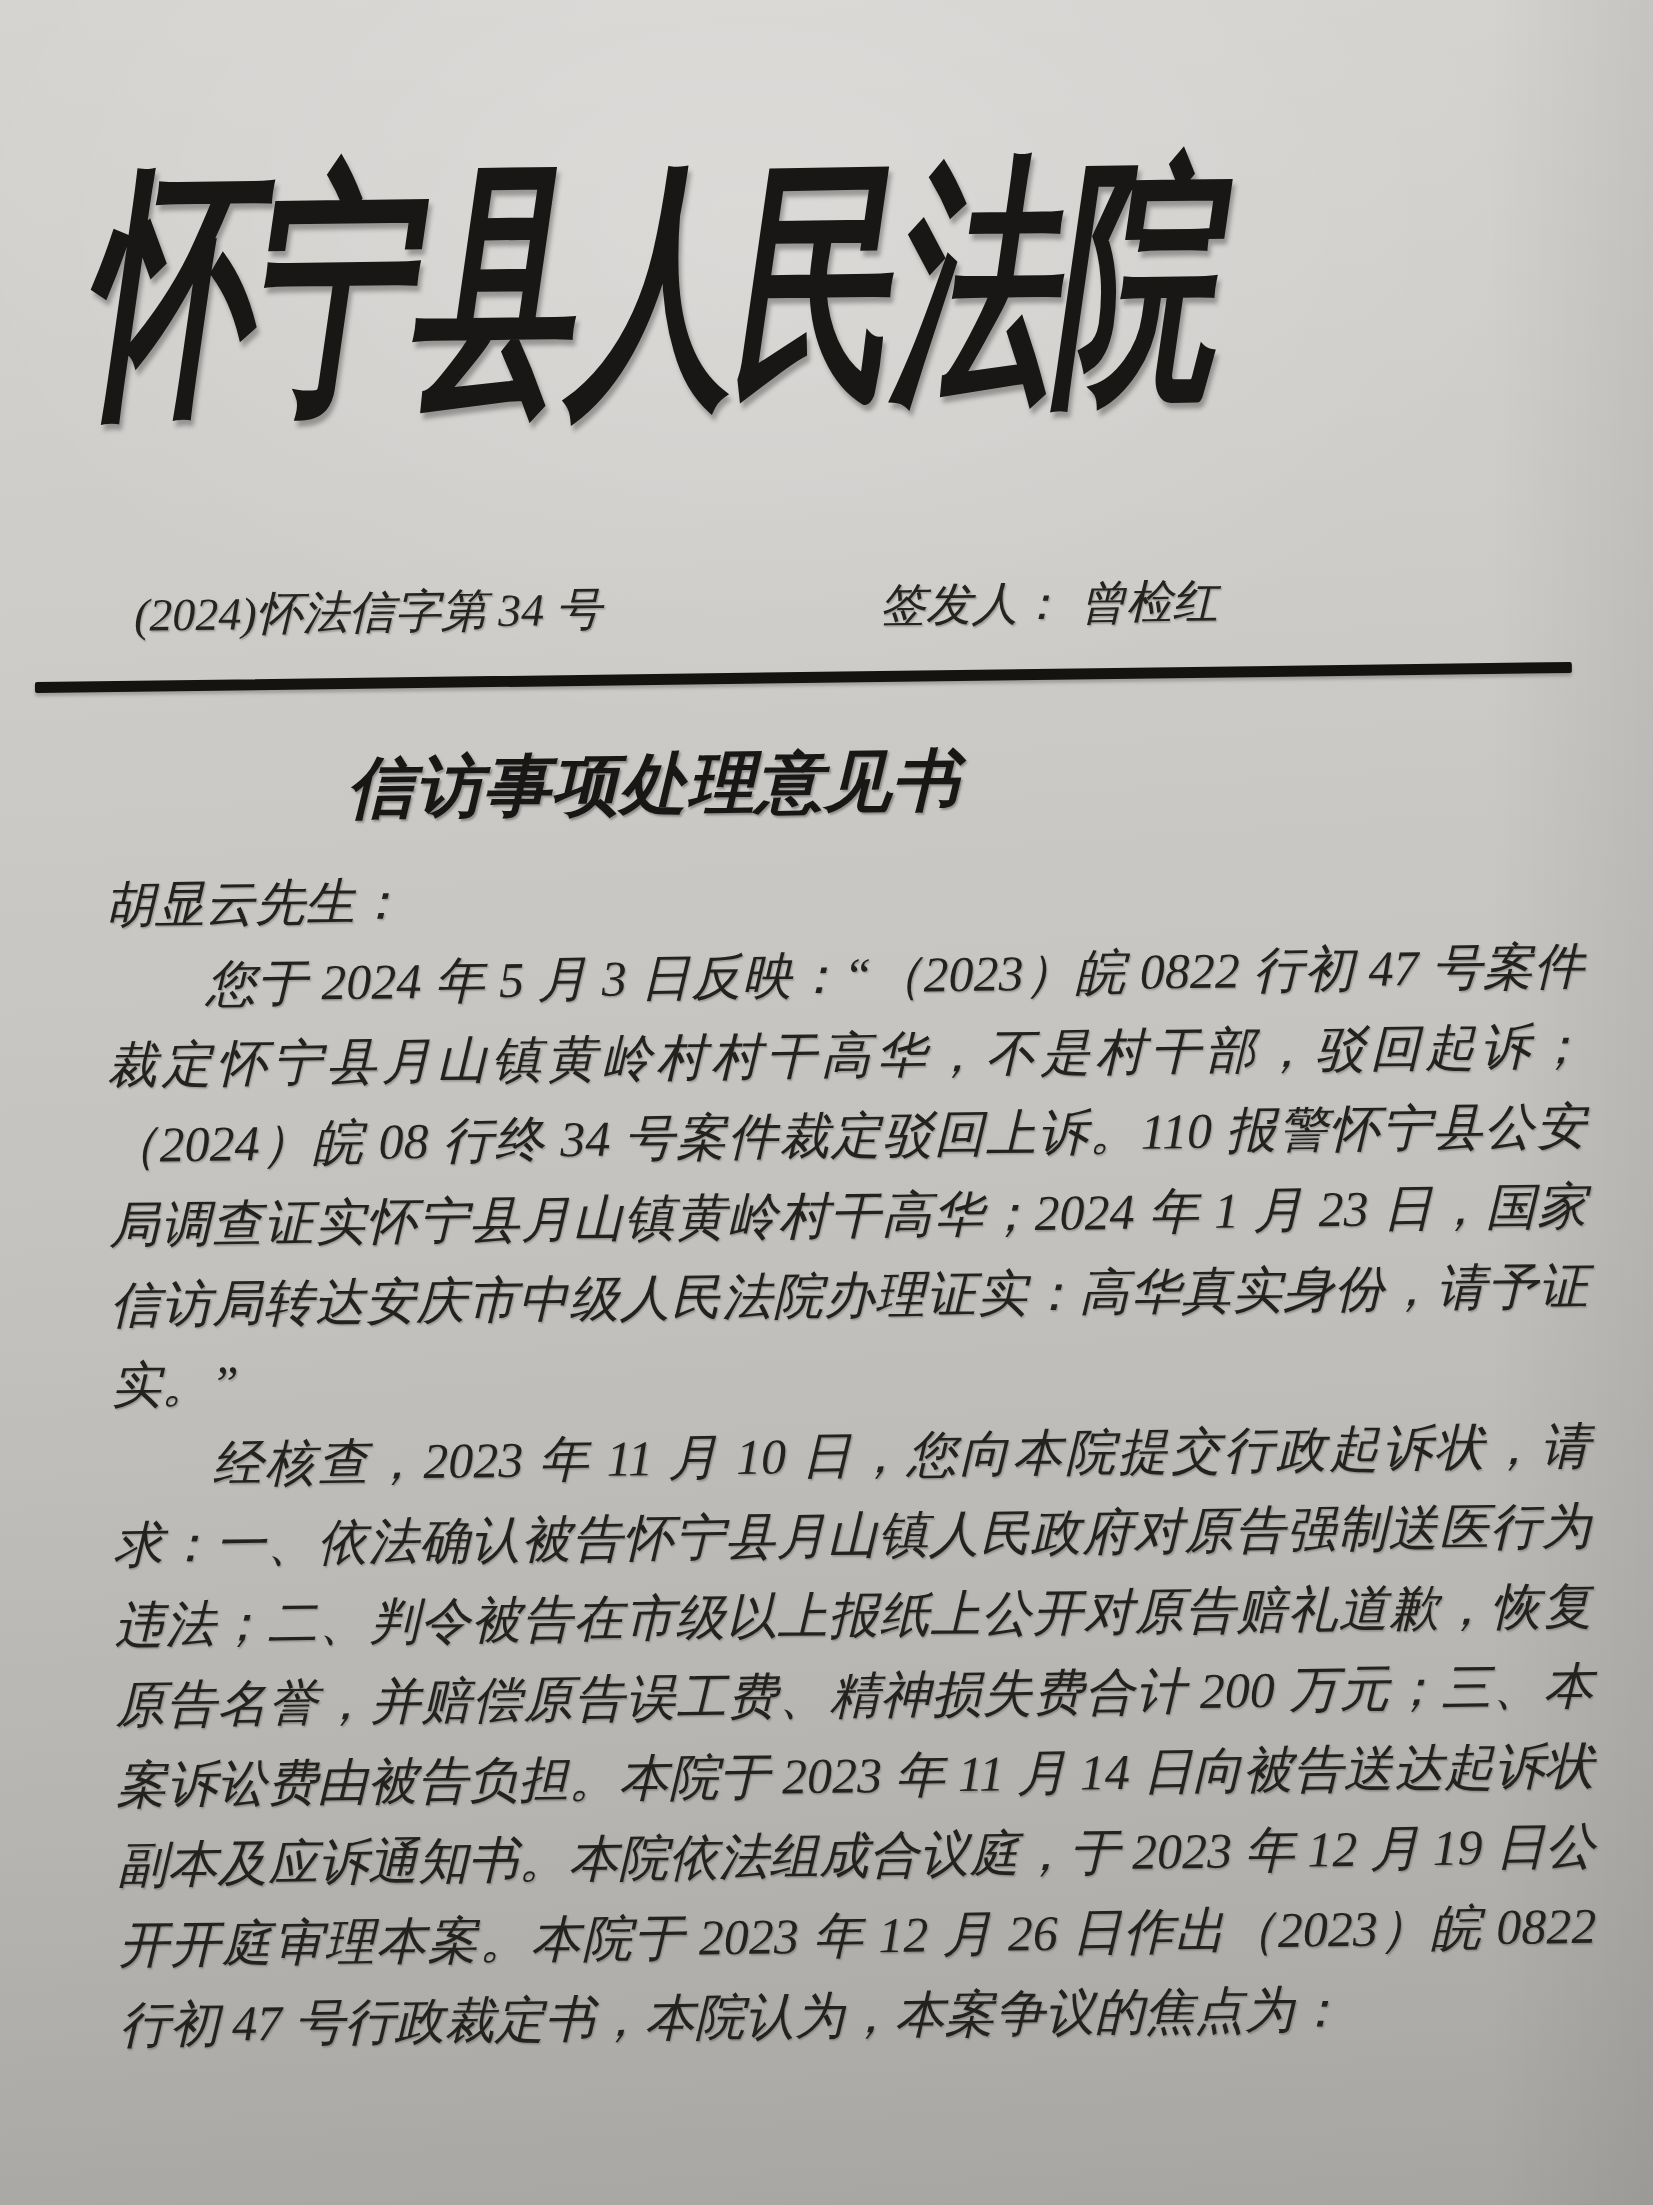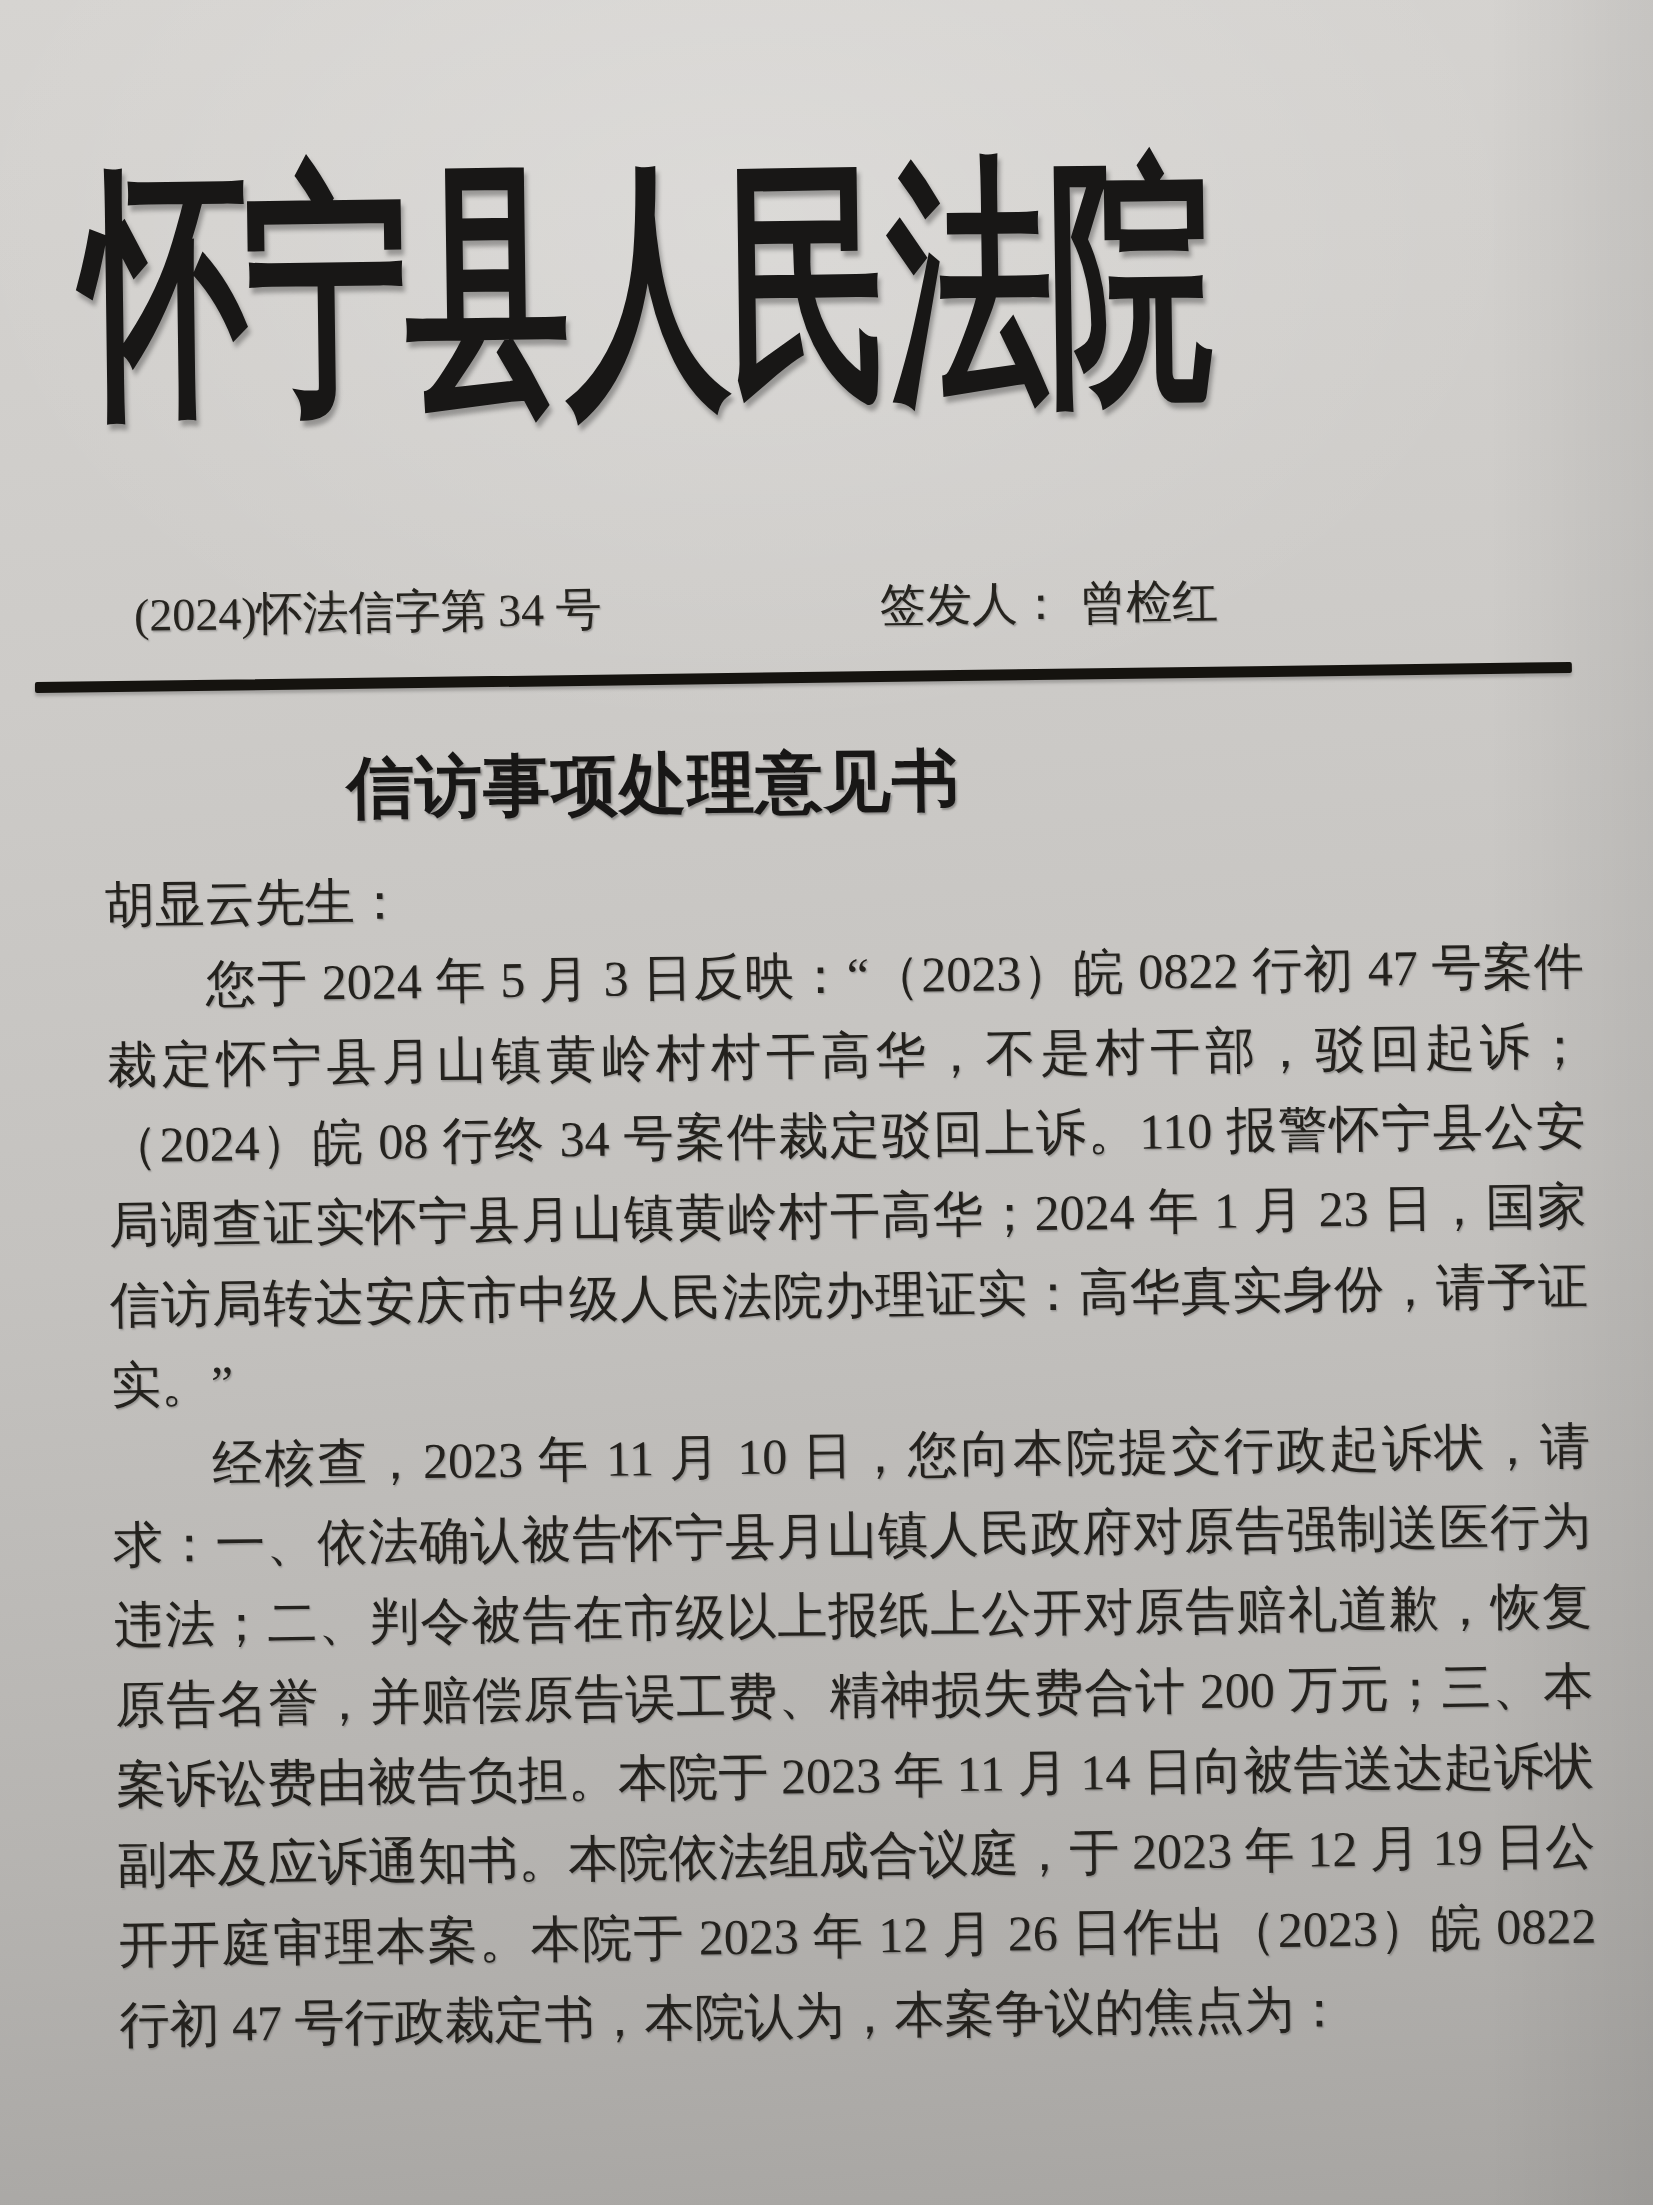--- a/index.html
+++ b/index.html
@@ -15,20 +15,21 @@
     
     background:
       linear-gradient(90deg, rgba(0,0,0,0.00) 90%, rgba(0,0,0,0.07) 100%),
       radial-gradient(ellipse 1219px 795px at 45% 10%, rgba(255,255,255,0.20), rgba(255,255,255,0) 65%),
       linear-gradient(176deg, #d6d4d1 0%, #cdcbc8 30%, #c4c2bf 55%, #b6b4b1 80%, #a7a5a2 100%);
   }
   .photo {
     position: relative;
     width: 1308px;
     height: 2205px;
+    font-style: italic;
   }
   
   .tilt {
     position: absolute;
     inset: 0;
     transform: rotate(-0.75deg);
     transform-origin: 50% 38%;
   }
   .court-name {
     position: absolute;

